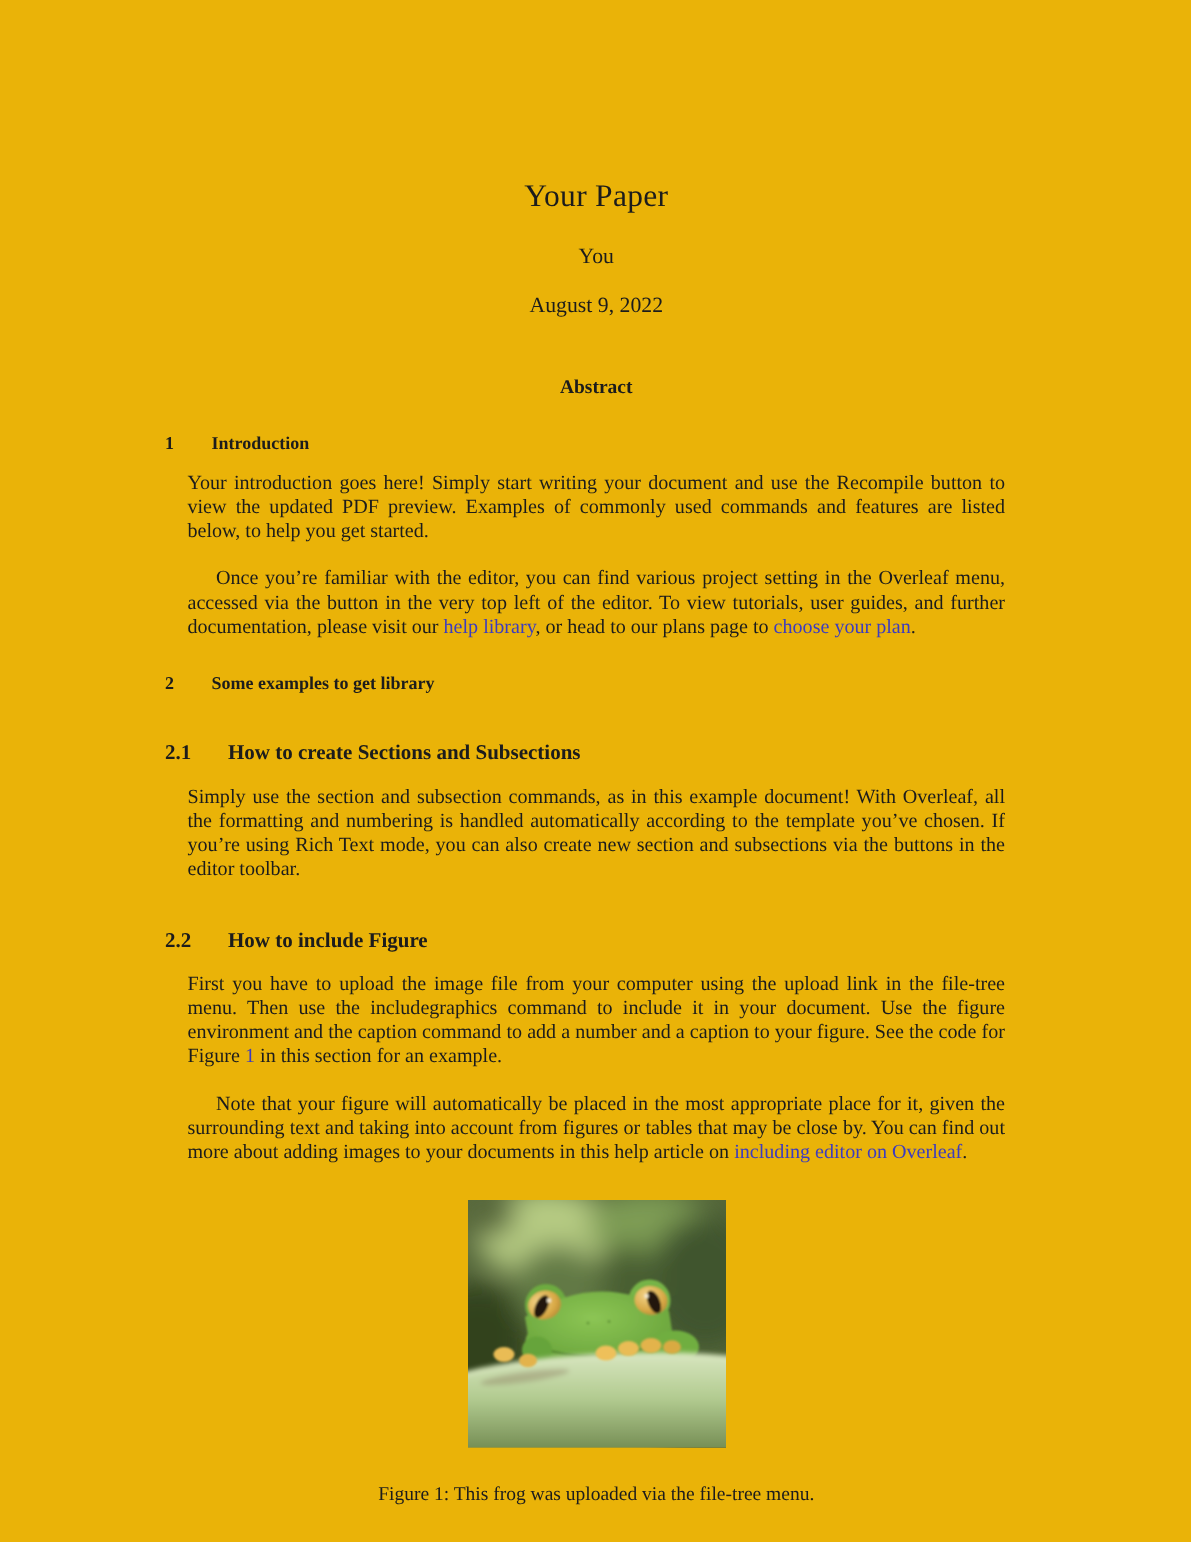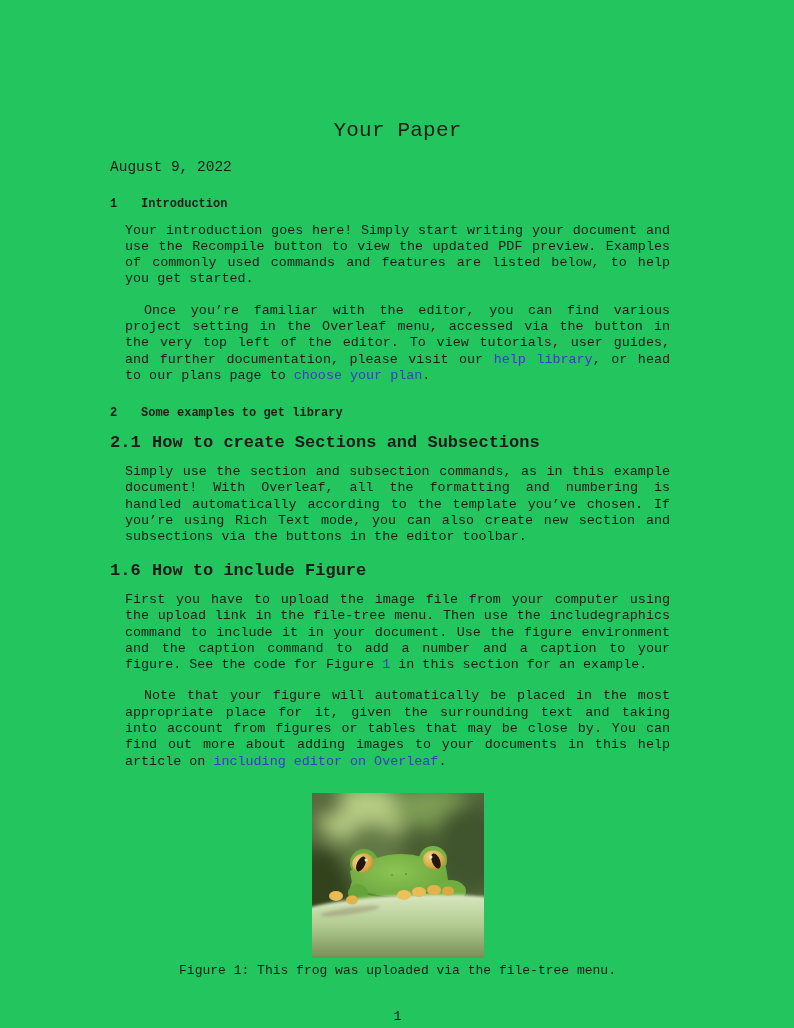--- a/index.html
+++ b/index.html
@@ -1,61 +1,63 @@
 <!DOCTYPE html>
 <html><head>
 <meta charset="utf-8">
 <style>
   html, body { margin:0; padding:0; background:#ffffff; }
   .page {
     position:relative; width:794px; height:1028px; box-sizing:border-box;
-    margin:0 auto; background:#22c55e; color:#1c1c1c;
-    font-family:Liberation Mono, monospace;
+    margin:0 auto; background:#eab308; color:#1c1c1c;
+    font-family:Liberation Serif, serif;
     padding:118px 109px 0 110px; overflow:hidden;
   }
   .title { margin:0; text-align:center; font-size:21px; font-weight:400; line-height:1.2; letter-spacing:0.2px; }
   .author { margin-top:20px; text-align:center; font-size:14.5px; }
-  .date   { margin-top:16px; text-align:left; font-size:14.5px; }
+  .date   { margin-top:16px; text-align:center; font-size:14.5px; }
   .abstract-heading { margin-top:37px; text-align:center; font-size:13px; font-weight:700; }
   .abstract-body { margin:6px 0 0; padding-left:42px; padding-right:30px; font-size:13px; line-height:16px; }
   h2.section { margin:22px 0 0; font-size:12px; font-weight:700; line-height:1.2; }
   h2.section .sec-num { display:inline-block; min-width:31px; }
-  h3.subsection { margin:12px 0 0; font-size:17px; font-weight:700; line-height:1.2; }
+  h3.subsection { margin:32px 0 0; font-size:14px; font-weight:700; line-height:1.2; }
   h3.subsection .sub-num { display:inline-block; min-width:42px; }
   p.body { margin:15px; font-size:13.4px; line-height:16.3px; text-align:justify; }
   p.body.after-heading { margin-top:11px; }
   p.body.indented { text-indent:19px; }
   a.doclink { color:#3c3cc0; text-decoration:none; cursor:pointer; }
   .figure-block { margin:23px 0 0; text-align:center; }
   .photo { display:inline-block; width:172px; height:165px; line-height:0; }
-  .caption { text-align:center; font-size:13px; }
+  .caption { margin-top:18px; text-align:center; font-size:13px; }
   .pageno { margin-top:31px; text-align:center; font-size:13.5px; }
 </style>
 </head>
 <body>
 
 <div class="page">
 
   <h1 class="title">Your Paper</h1>
+  <div class="author">You</div>
   <div class="date">August 9, 2022</div>
 
+  <div class="abstract-heading">Abstract</div>
 
   <h2 class="section"><span class="sec-num">1</span><span>Introduction</span></h2>
 
   <p class="body after-heading">Your introduction goes here! Simply start writing your document and use the Recompile button to view the updated PDF preview. Examples of commonly used commands and features are listed below, to help you get started.</p>
 
   <p class="body indented"><span>Once you’re familiar with the editor, you can find various project setting in the Overleaf menu, accessed via the button in the very top left of the editor. To view tutorials, user guides, and further documentation, please visit our </span><a class="doclink">help library</a><span>, or head to our plans page to </span><a class="doclink">choose your plan</a><span>.</span></p>
 
   <h2 class="section"><span class="sec-num">2</span><span>Some examples to get library</span></h2>
 
   <h3 class="subsection"><span class="sub-num">2.1</span><span>How to create Sections and Subsections</span></h3>
 
   <p class="body after-heading">Simply use the section and subsection commands, as in this example document! With Overleaf, all the formatting and numbering is handled automatically according to the template you’ve chosen. If you’re using Rich Text mode, you can also create new section and subsections via the buttons in the editor toolbar.</p>
 
-  <h3 class="subsection"><span class="sub-num">1.6</span><span>How to include Figure</span></h3>
+  <h3 class="subsection"><span class="sub-num">2.2</span><span>How to include Figure</span></h3>
 
   <p class="body after-heading"><span>First you have to upload the image file from your computer using the upload link in the file-tree menu. Then use the includegraphics command to include it in your document. Use the figure environment and the caption command to add a number and a caption to your figure. See the code for Figure </span><a class="doclink">1</a><span> in this section for an example.</span></p>
 
   <p class="body indented"><span>Note that your figure will automatically be placed in the most appropriate place for it, given the surrounding text and taking into account from figures or tables that may be close by. You can find out more about adding images to your documents in this help article on </span><a class="doclink">including editor on Overleaf</a><span>.</span></p>
 
   <figure class="figure-block" style="margin-left:0;margin-right:0;">
     <div class="photo">
       <svg viewBox="0 0 172 165" width="172" height="165" role="img" aria-label="A bright green frog with golden eyes peeking over a pale green branch against a blurred green background">
         <defs>
           <filter id="blurbg" x="-30%" y="-30%" width="160%" height="160%">

